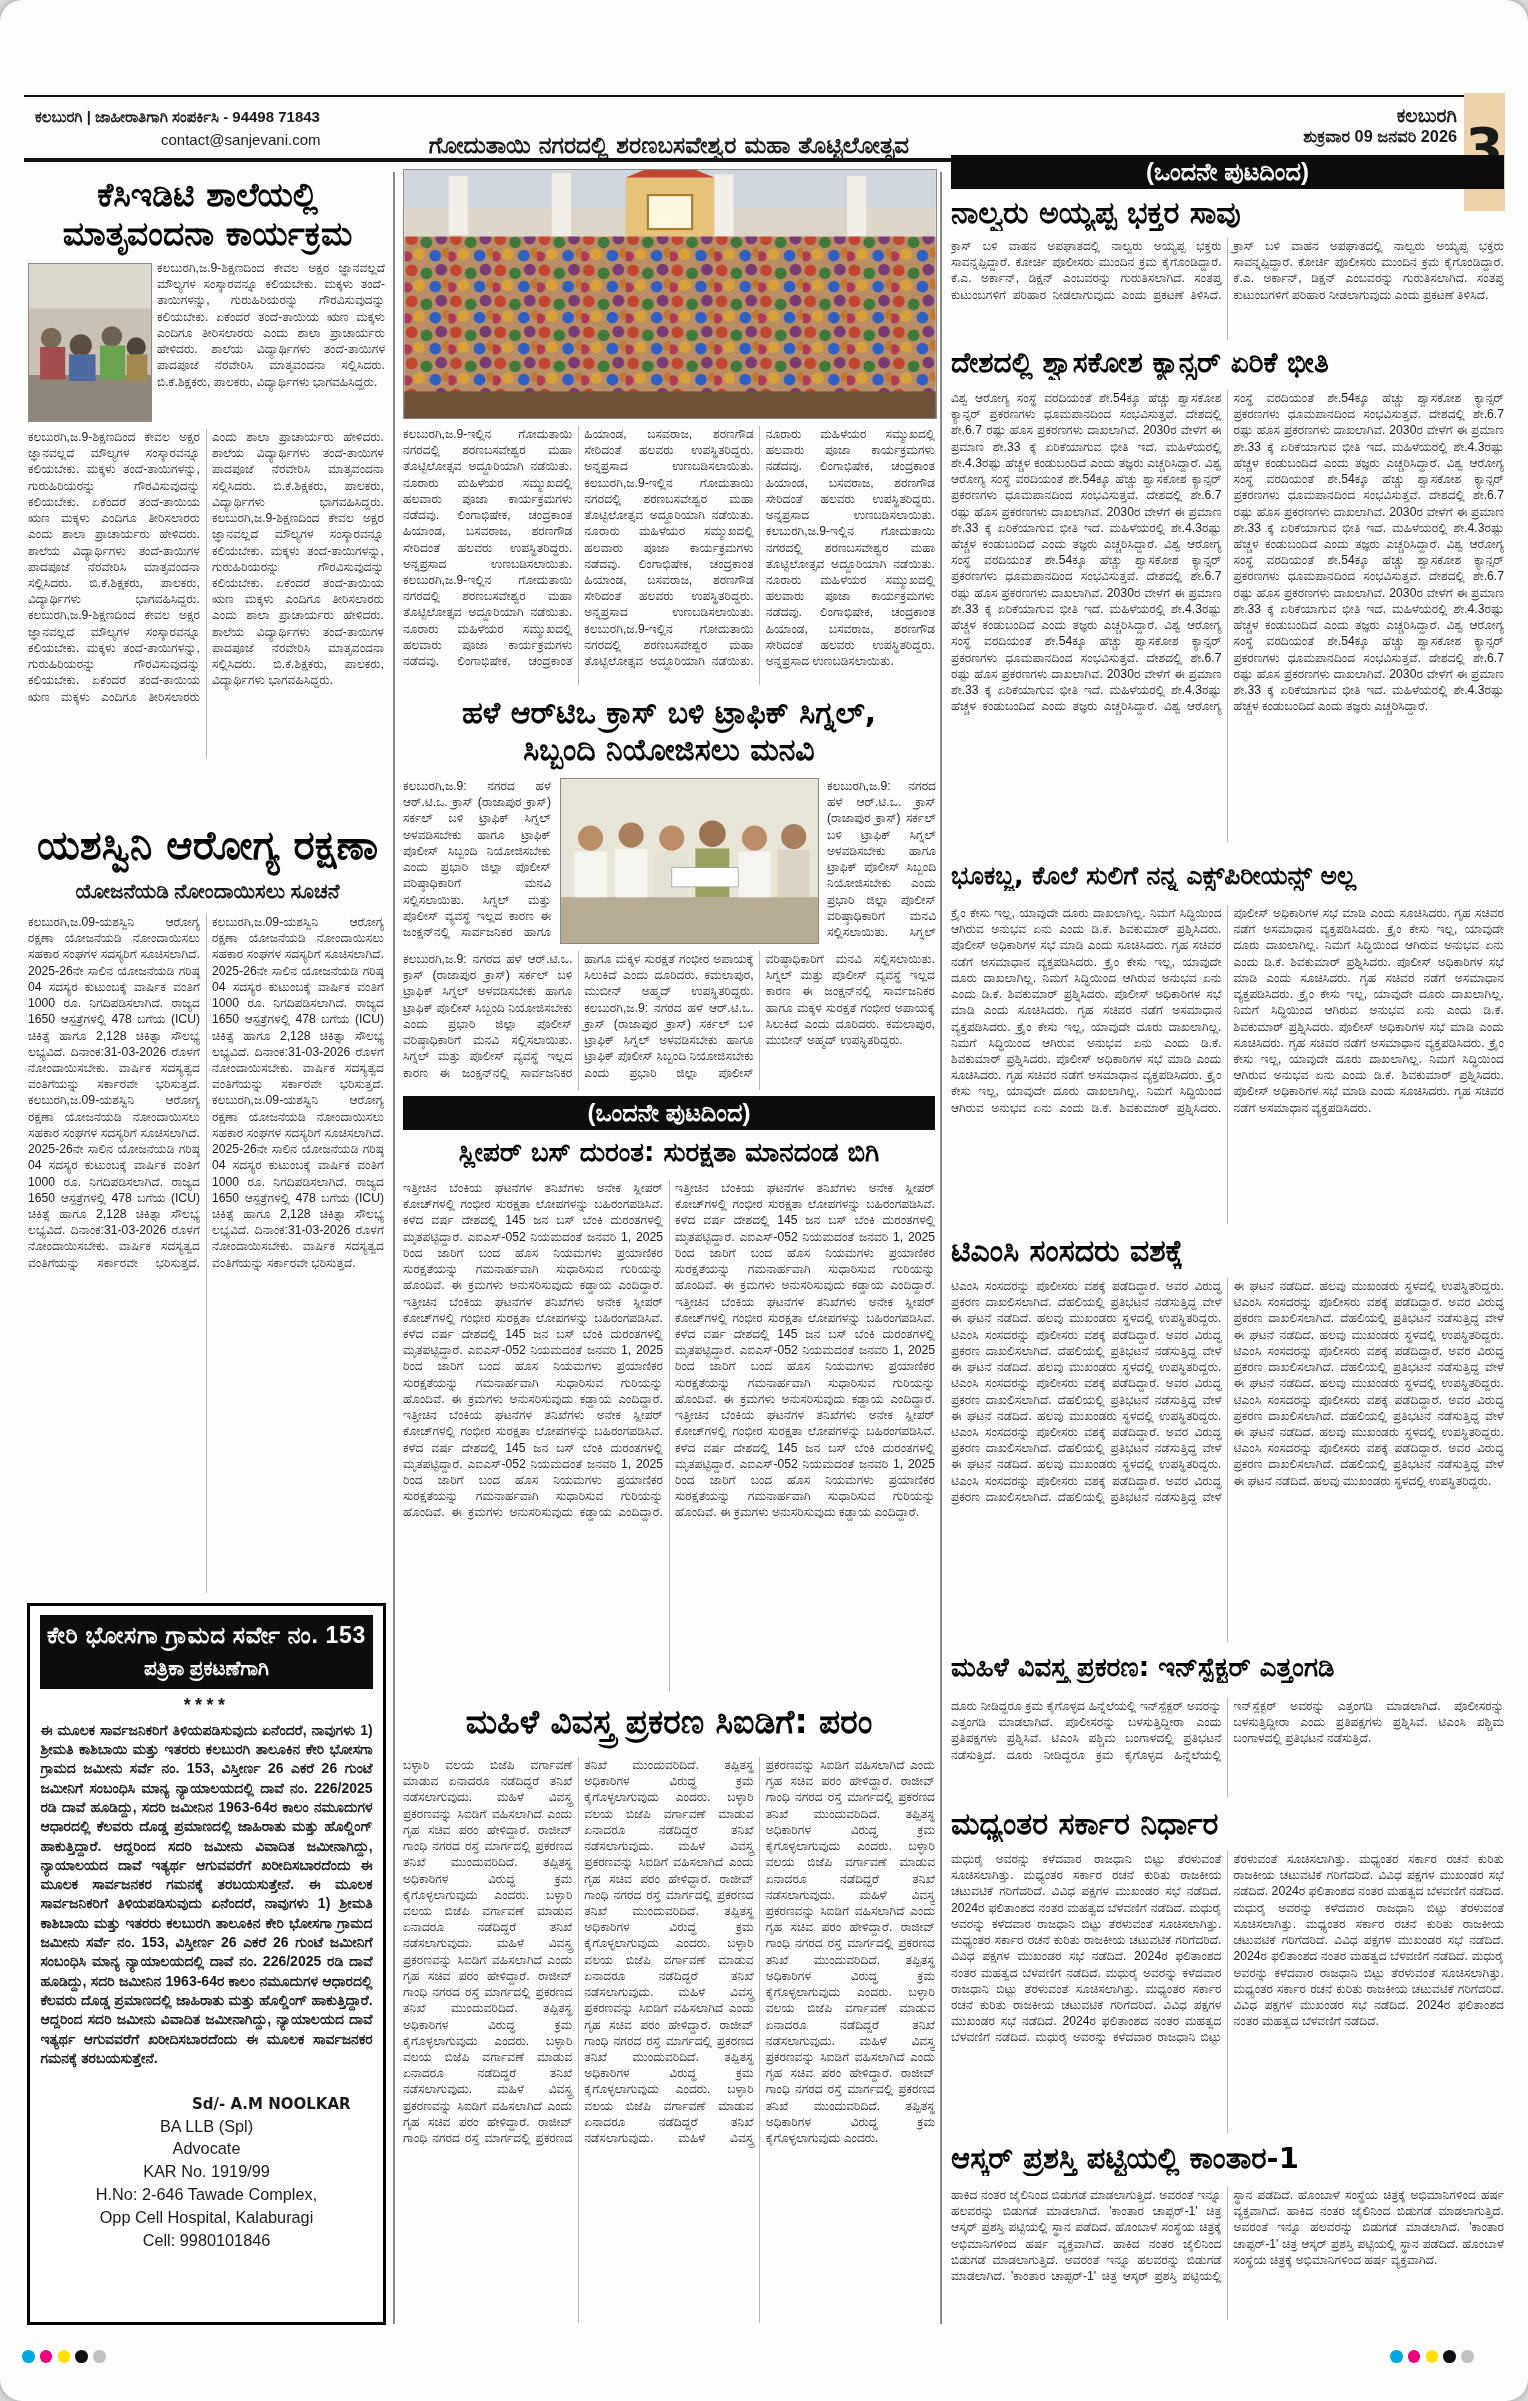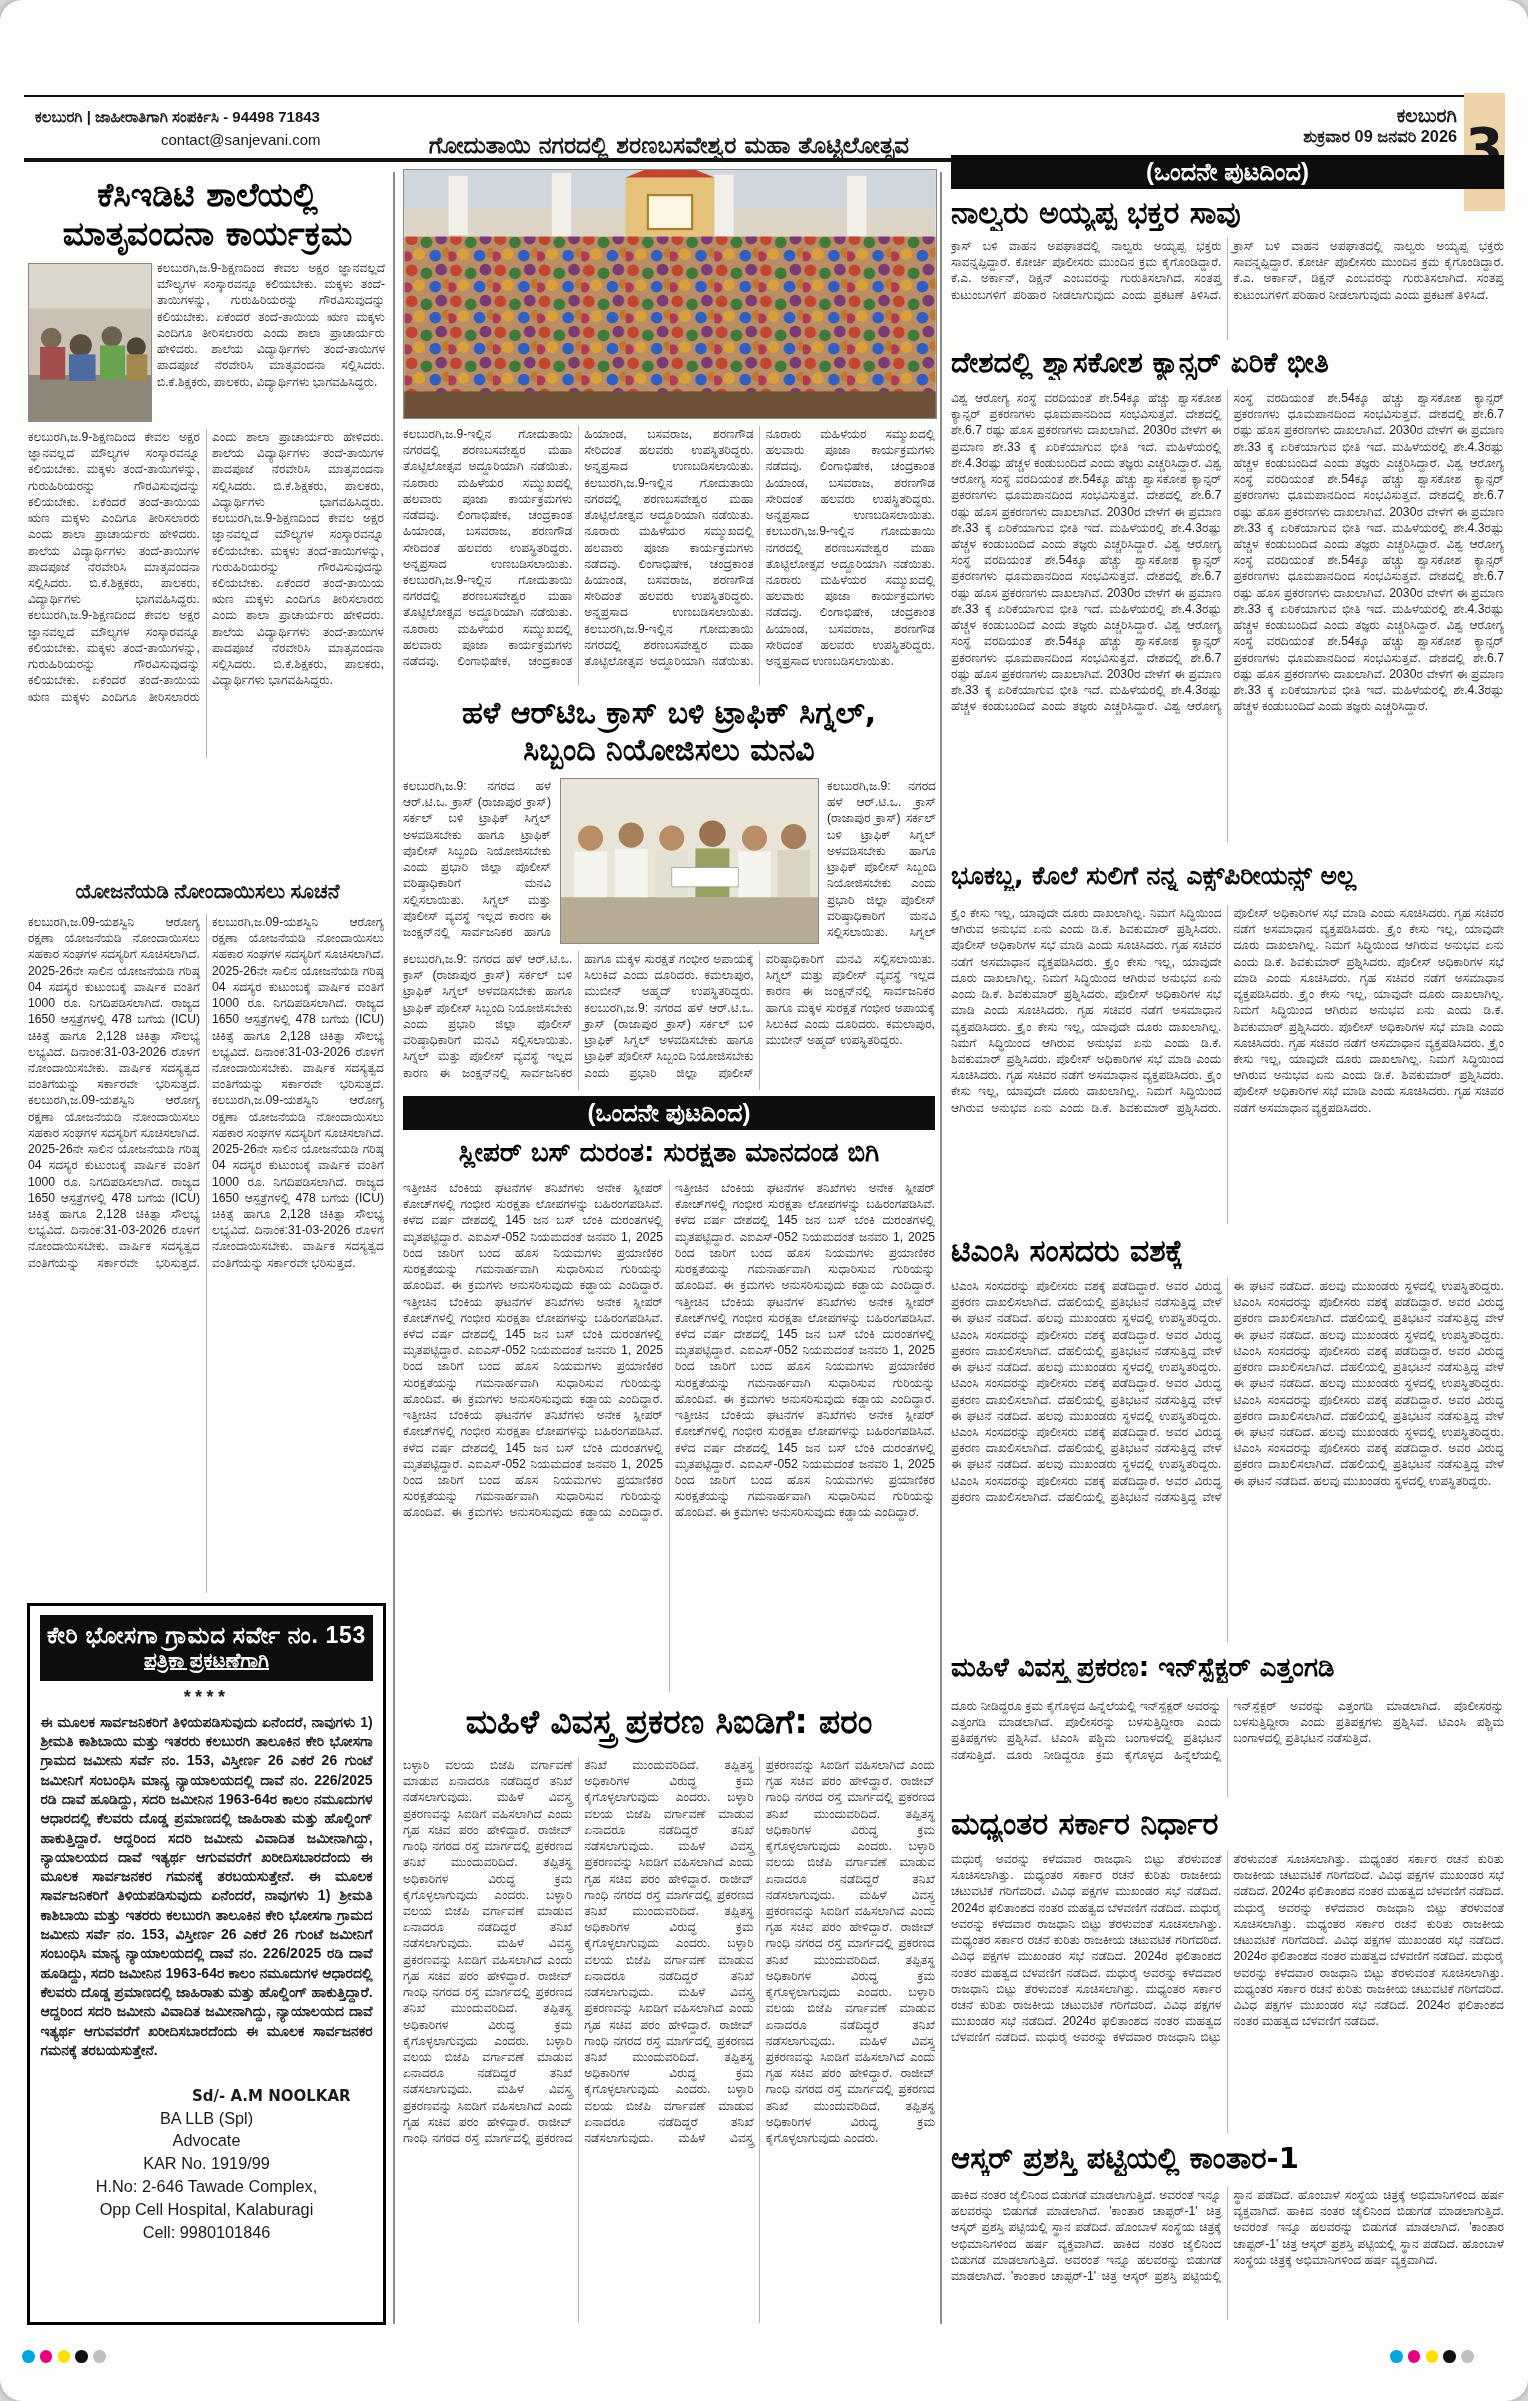--- a/index.html
+++ b/index.html
@@ -28,21 +28,21 @@
         display:flex;align-items:center;justify-content:center;}
   .body-text{font-size:12.2px;line-height:1.33;text-align:justify;overflow:hidden;
         word-break:break-word;}
   .cols2{column-count:2;column-gap:12px;column-rule:0.7px solid #b5b5b5;}
   .cols3{column-count:3;column-gap:12px;column-rule:0.7px solid #b5b5b5;}
   .photo{border:0.7px solid #888;overflow:hidden;}
   .photo svg{display:block;}
   .notice{border:3px solid #000;background:#fff;padding:7.4px 10.4px;box-sizing:border-box;}
   .notice-head{background:#0d0d0d;color:#fff;text-align:center;padding:7.4px 3px 9px;margin:1.5px 0 6px;}
   .notice-head .nh1{font-size:23px;font-weight:900;letter-spacing:0.7px;}
-  .notice-head .nh2{font-size:20px;font-weight:bold;margin-top:0;text-decoration:underline;}
+  .notice-head .nh2{font-size:20px;font-weight:bold;margin-top:8px;}
   .notice-stars{text-align:center;font-size:18px;font-weight:bold;letter-spacing:4.4px;}
   .notice-body{font-size:14px;font-weight:bold;line-height:1.38;text-align:justify;
         height:364px;overflow:hidden;margin-top:4.4px;}
   .notice-sign{text-align:right;font-size:15px;font-weight:900;margin:10.4px 22px 1.5px 0;
         font-family:"DejaVu Sans",sans-serif;}
   .notice-cred{text-align:center;font-size:16.3px;line-height:1.4;}
   .dots span.dot{display:inline-block;width:12.6px;height:12.6px;border-radius:50%;margin-right:5.2px;}
   .caption{font-weight:900;text-align:center;font-family:"DejaVu Sans",sans-serif;}
 </style>
 </head>
@@ -84,20 +84,21 @@
       <rect x="15" y="112" width="34" height="44" fill="#a34d4d"></rect>
         <rect x="54" y="122" width="36" height="36" fill="#4d6aa3"></rect>
       <rect x="96" y="110" width="34" height="46" fill="#6aa34d"></rect>
         <rect x="132" y="122" width="28" height="36" fill="#a3884d"></rect>
     </svg>
   </div>
 
   <div class="abs body-text" style="left:157px;top:260px;width:228px;height:161px;">ಕಲಬುರಗಿ,ಜ.9-ಶಿಕ್ಷಣದಿಂದ ಕೇವಲ ಅಕ್ಷರ ಜ್ಞಾನವಲ್ಲದೆ ಮೌಲ್ಯಗಳ ಸಂಸ್ಕಾರವನ್ನೂ ಕಲಿಯಬೇಕು. ಮಕ್ಕಳು ತಂದೆ-ತಾಯಿಗಳನ್ನು, ಗುರುಹಿರಿಯರನ್ನು ಗೌರವಿಸುವುದನ್ನು ಕಲಿಯಬೇಕು. ಏಕೆಂದರೆ ತಂದೆ-ತಾಯಿಯ ಋಣ ಮಕ್ಕಳು ಎಂದಿಗೂ ತೀರಿಸಲಾರರು ಎಂದು ಶಾಲಾ ಪ್ರಾಚಾರ್ಯರು ಹೇಳಿದರು. ಶಾಲೆಯ ವಿದ್ಯಾರ್ಥಿಗಳು ತಂದೆ-ತಾಯಿಗಳ ಪಾದಪೂಜೆ ನೆರವೇರಿಸಿ ಮಾತೃವಂದನಾ ಸಲ್ಲಿಸಿದರು. ಬಿ.ಕೆ.ಶಿಕ್ಷಕರು, ಪಾಲಕರು, ವಿದ್ಯಾರ್ಥಿಗಳು ಭಾಗವಹಿಸಿದ್ದರು.</div>
   <div class="abs body-text cols2" style="left:28px;top:429px;width:356px;height:329px;">ಕಲಬುರಗಿ,ಜ.9-ಶಿಕ್ಷಣದಿಂದ ಕೇವಲ ಅಕ್ಷರ ಜ್ಞಾನವಲ್ಲದೆ ಮೌಲ್ಯಗಳ ಸಂಸ್ಕಾರವನ್ನೂ ಕಲಿಯಬೇಕು. ಮಕ್ಕಳು ತಂದೆ-ತಾಯಿಗಳನ್ನು, ಗುರುಹಿರಿಯರನ್ನು ಗೌರವಿಸುವುದನ್ನು ಕಲಿಯಬೇಕು. ಏಕೆಂದರೆ ತಂದೆ-ತಾಯಿಯ ಋಣ ಮಕ್ಕಳು ಎಂದಿಗೂ ತೀರಿಸಲಾರರು ಎಂದು ಶಾಲಾ ಪ್ರಾಚಾರ್ಯರು ಹೇಳಿದರು. ಶಾಲೆಯ ವಿದ್ಯಾರ್ಥಿಗಳು ತಂದೆ-ತಾಯಿಗಳ ಪಾದಪೂಜೆ ನೆರವೇರಿಸಿ ಮಾತೃವಂದನಾ ಸಲ್ಲಿಸಿದರು. ಬಿ.ಕೆ.ಶಿಕ್ಷಕರು, ಪಾಲಕರು, ವಿದ್ಯಾರ್ಥಿಗಳು ಭಾಗವಹಿಸಿದ್ದರು. ಕಲಬುರಗಿ,ಜ.9-ಶಿಕ್ಷಣದಿಂದ ಕೇವಲ ಅಕ್ಷರ ಜ್ಞಾನವಲ್ಲದೆ ಮೌಲ್ಯಗಳ ಸಂಸ್ಕಾರವನ್ನೂ ಕಲಿಯಬೇಕು. ಮಕ್ಕಳು ತಂದೆ-ತಾಯಿಗಳನ್ನು, ಗುರುಹಿರಿಯರನ್ನು ಗೌರವಿಸುವುದನ್ನು ಕಲಿಯಬೇಕು. ಏಕೆಂದರೆ ತಂದೆ-ತಾಯಿಯ ಋಣ ಮಕ್ಕಳು ಎಂದಿಗೂ ತೀರಿಸಲಾರರು ಎಂದು ಶಾಲಾ ಪ್ರಾಚಾರ್ಯರು ಹೇಳಿದರು. ಶಾಲೆಯ ವಿದ್ಯಾರ್ಥಿಗಳು ತಂದೆ-ತಾಯಿಗಳ ಪಾದಪೂಜೆ ನೆರವೇರಿಸಿ ಮಾತೃವಂದನಾ ಸಲ್ಲಿಸಿದರು. ಬಿ.ಕೆ.ಶಿಕ್ಷಕರು, ಪಾಲಕರು, ವಿದ್ಯಾರ್ಥಿಗಳು ಭಾಗವಹಿಸಿದ್ದರು. ಕಲಬುರಗಿ,ಜ.9-ಶಿಕ್ಷಣದಿಂದ ಕೇವಲ ಅಕ್ಷರ ಜ್ಞಾನವಲ್ಲದೆ ಮೌಲ್ಯಗಳ ಸಂಸ್ಕಾರವನ್ನೂ ಕಲಿಯಬೇಕು. ಮಕ್ಕಳು ತಂದೆ-ತಾಯಿಗಳನ್ನು, ಗುರುಹಿರಿಯರನ್ನು ಗೌರವಿಸುವುದನ್ನು ಕಲಿಯಬೇಕು. ಏಕೆಂದರೆ ತಂದೆ-ತಾಯಿಯ ಋಣ ಮಕ್ಕಳು ಎಂದಿಗೂ ತೀರಿಸಲಾರರು ಎಂದು ಶಾಲಾ ಪ್ರಾಚಾರ್ಯರು ಹೇಳಿದರು. ಶಾಲೆಯ ವಿದ್ಯಾರ್ಥಿಗಳು ತಂದೆ-ತಾಯಿಗಳ ಪಾದಪೂಜೆ ನೆರವೇರಿಸಿ ಮಾತೃವಂದನಾ ಸಲ್ಲಿಸಿದರು. ಬಿ.ಕೆ.ಶಿಕ್ಷಕರು, ಪಾಲಕರು, ವಿದ್ಯಾರ್ಥಿಗಳು ಭಾಗವಹಿಸಿದ್ದರು.</div>
 
+  <div class="abs headline" style="left:30px;top:822px;width:355px;font-size:40px;">ಯಶಸ್ವಿನಿ ಆರೋಗ್ಯ ರಕ್ಷಣಾ</div>
   <div class="abs subhead" style="left:30px;top:880px;width:355px;font-size:20px;">ಯೋಜನೆಯಡಿ ನೋಂದಾಯಿಸಲು ಸೂಚನೆ</div>
   <div class="abs body-text cols2" style="left:28px;top:914px;width:356px;height:679px;">ಕಲಬುರಗಿ,ಜ.09-ಯಶಸ್ವಿನಿ ಆರೋಗ್ಯ ರಕ್ಷಣಾ ಯೋಜನೆಯಡಿ ನೋಂದಾಯಿಸಲು ಸಹಕಾರ ಸಂಘಗಳ ಸದಸ್ಯರಿಗೆ ಸೂಚಿಸಲಾಗಿದೆ. 2025-26ನೇ ಸಾಲಿನ ಯೋಜನೆಯಡಿ ಗರಿಷ್ಠ 04 ಸದಸ್ಯರ ಕುಟುಂಬಕ್ಕೆ ವಾರ್ಷಿಕ ವಂತಿಗೆ 1000 ರೂ. ನಿಗದಿಪಡಿಸಲಾಗಿದೆ. ರಾಜ್ಯದ 1650 ಆಸ್ಪತ್ರೆಗಳಲ್ಲಿ 478 ಬಗೆಯ (ICU) ಚಿಕಿತ್ಸೆ ಹಾಗೂ 2,128 ಚಿಕಿತ್ಸಾ ಸೌಲಭ್ಯ ಲಭ್ಯವಿದೆ. ದಿನಾಂಕ:31-03-2026 ರೊಳಗೆ ನೋಂದಾಯಿಸಬೇಕು. ವಾರ್ಷಿಕ ಸದಸ್ಯತ್ವದ ವಂತಿಗೆಯನ್ನು ಸರ್ಕಾರವೇ ಭರಿಸುತ್ತದೆ. ಕಲಬುರಗಿ,ಜ.09-ಯಶಸ್ವಿನಿ ಆರೋಗ್ಯ ರಕ್ಷಣಾ ಯೋಜನೆಯಡಿ ನೋಂದಾಯಿಸಲು ಸಹಕಾರ ಸಂಘಗಳ ಸದಸ್ಯರಿಗೆ ಸೂಚಿಸಲಾಗಿದೆ. 2025-26ನೇ ಸಾಲಿನ ಯೋಜನೆಯಡಿ ಗರಿಷ್ಠ 04 ಸದಸ್ಯರ ಕುಟುಂಬಕ್ಕೆ ವಾರ್ಷಿಕ ವಂತಿಗೆ 1000 ರೂ. ನಿಗದಿಪಡಿಸಲಾಗಿದೆ. ರಾಜ್ಯದ 1650 ಆಸ್ಪತ್ರೆಗಳಲ್ಲಿ 478 ಬಗೆಯ (ICU) ಚಿಕಿತ್ಸೆ ಹಾಗೂ 2,128 ಚಿಕಿತ್ಸಾ ಸೌಲಭ್ಯ ಲಭ್ಯವಿದೆ. ದಿನಾಂಕ:31-03-2026 ರೊಳಗೆ ನೋಂದಾಯಿಸಬೇಕು. ವಾರ್ಷಿಕ ಸದಸ್ಯತ್ವದ ವಂತಿಗೆಯನ್ನು ಸರ್ಕಾರವೇ ಭರಿಸುತ್ತದೆ. ಕಲಬುರಗಿ,ಜ.09-ಯಶಸ್ವಿನಿ ಆರೋಗ್ಯ ರಕ್ಷಣಾ ಯೋಜನೆಯಡಿ ನೋಂದಾಯಿಸಲು ಸಹಕಾರ ಸಂಘಗಳ ಸದಸ್ಯರಿಗೆ ಸೂಚಿಸಲಾಗಿದೆ. 2025-26ನೇ ಸಾಲಿನ ಯೋಜನೆಯಡಿ ಗರಿಷ್ಠ 04 ಸದಸ್ಯರ ಕುಟುಂಬಕ್ಕೆ ವಾರ್ಷಿಕ ವಂತಿಗೆ 1000 ರೂ. ನಿಗದಿಪಡಿಸಲಾಗಿದೆ. ರಾಜ್ಯದ 1650 ಆಸ್ಪತ್ರೆಗಳಲ್ಲಿ 478 ಬಗೆಯ (ICU) ಚಿಕಿತ್ಸೆ ಹಾಗೂ 2,128 ಚಿಕಿತ್ಸಾ ಸೌಲಭ್ಯ ಲಭ್ಯವಿದೆ. ದಿನಾಂಕ:31-03-2026 ರೊಳಗೆ ನೋಂದಾಯಿಸಬೇಕು. ವಾರ್ಷಿಕ ಸದಸ್ಯತ್ವದ ವಂತಿಗೆಯನ್ನು ಸರ್ಕಾರವೇ ಭರಿಸುತ್ತದೆ. ಕಲಬುರಗಿ,ಜ.09-ಯಶಸ್ವಿನಿ ಆರೋಗ್ಯ ರಕ್ಷಣಾ ಯೋಜನೆಯಡಿ ನೋಂದಾಯಿಸಲು ಸಹಕಾರ ಸಂಘಗಳ ಸದಸ್ಯರಿಗೆ ಸೂಚಿಸಲಾಗಿದೆ. 2025-26ನೇ ಸಾಲಿನ ಯೋಜನೆಯಡಿ ಗರಿಷ್ಠ 04 ಸದಸ್ಯರ ಕುಟುಂಬಕ್ಕೆ ವಾರ್ಷಿಕ ವಂತಿಗೆ 1000 ರೂ. ನಿಗದಿಪಡಿಸಲಾಗಿದೆ. ರಾಜ್ಯದ 1650 ಆಸ್ಪತ್ರೆಗಳಲ್ಲಿ 478 ಬಗೆಯ (ICU) ಚಿಕಿತ್ಸೆ ಹಾಗೂ 2,128 ಚಿಕಿತ್ಸಾ ಸೌಲಭ್ಯ ಲಭ್ಯವಿದೆ. ದಿನಾಂಕ:31-03-2026 ರೊಳಗೆ ನೋಂದಾಯಿಸಬೇಕು. ವಾರ್ಷಿಕ ಸದಸ್ಯತ್ವದ ವಂತಿಗೆಯನ್ನು ಸರ್ಕಾರವೇ ಭರಿಸುತ್ತದೆ.</div>
 
   <div class="abs notice" style="left:27px;top:1603px;width:359px;height:722px;">
     <div class="notice-head">
       <div class="nh1">ಕೇರಿ ಭೋಸಗಾ ಗ್ರಾಮದ ಸರ್ವೇ ನಂ. 153</div>
       <div class="nh2">ಪತ್ರಿಕಾ ಪ್ರಕಟಣೆಗಾಗಿ</div>
     </div>
     <div class="notice-stars">****</div>
     <div class="notice-body">ಈ ಮೂಲಕ ಸಾರ್ವಜನಿಕರಿಗೆ ತಿಳಿಯಪಡಿಸುವುದು ಏನೆಂದರೆ, ನಾವುಗಳು 1) ಶ್ರೀಮತಿ ಕಾಶಿಬಾಯಿ ಮತ್ತು ಇತರರು ಕಲಬುರಗಿ ತಾಲೂಕಿನ ಕೇರಿ ಭೋಸಗಾ ಗ್ರಾಮದ ಜಮೀನು ಸರ್ವೆ ನಂ. 153, ವಿಸ್ತೀರ್ಣ 26 ಎಕರೆ 26 ಗುಂಟೆ ಜಮೀನಿಗೆ ಸಂಬಂಧಿಸಿ ಮಾನ್ಯ ನ್ಯಾಯಾಲಯದಲ್ಲಿ ದಾವೆ ನಂ. 226/2025 ರಡಿ ದಾವೆ ಹೂಡಿದ್ದು, ಸದರಿ ಜಮೀನಿನ 1963-64ರ ಕಾಲಂ ನಮೂದುಗಳ ಆಧಾರದಲ್ಲಿ ಕೆಲವರು ದೊಡ್ಡ ಪ್ರಮಾಣದಲ್ಲಿ ಜಾಹಿರಾತು ಮತ್ತು ಹೊಲ್ಡಿಂಗ್ ಹಾಕುತ್ತಿದ್ದಾರೆ. ಆದ್ದರಿಂದ ಸದರಿ ಜಮೀನು ವಿವಾದಿತ ಜಮೀನಾಗಿದ್ದು, ನ್ಯಾಯಾಲಯದ ದಾವೆ ಇತ್ಯರ್ಥ ಆಗುವವರೆಗೆ ಖರೀದಿಸಬಾರದೆಂದು ಈ ಮೂಲಕ ಸಾರ್ವಜನಕರ ಗಮನಕ್ಕೆ ತರಬಯಸುತ್ತೇನೆ. ಈ ಮೂಲಕ ಸಾರ್ವಜನಿಕರಿಗೆ ತಿಳಿಯಪಡಿಸುವುದು ಏನೆಂದರೆ, ನಾವುಗಳು 1) ಶ್ರೀಮತಿ ಕಾಶಿಬಾಯಿ ಮತ್ತು ಇತರರು ಕಲಬುರಗಿ ತಾಲೂಕಿನ ಕೇರಿ ಭೋಸಗಾ ಗ್ರಾಮದ ಜಮೀನು ಸರ್ವೆ ನಂ. 153, ವಿಸ್ತೀರ್ಣ 26 ಎಕರೆ 26 ಗುಂಟೆ ಜಮೀನಿಗೆ ಸಂಬಂಧಿಸಿ ಮಾನ್ಯ ನ್ಯಾಯಾಲಯದಲ್ಲಿ ದಾವೆ ನಂ. 226/2025 ರಡಿ ದಾವೆ ಹೂಡಿದ್ದು, ಸದರಿ ಜಮೀನಿನ 1963-64ರ ಕಾಲಂ ನಮೂದುಗಳ ಆಧಾರದಲ್ಲಿ ಕೆಲವರು ದೊಡ್ಡ ಪ್ರಮಾಣದಲ್ಲಿ ಜಾಹಿರಾತು ಮತ್ತು ಹೊಲ್ಡಿಂಗ್ ಹಾಕುತ್ತಿದ್ದಾರೆ. ಆದ್ದರಿಂದ ಸದರಿ ಜಮೀನು ವಿವಾದಿತ ಜಮೀನಾಗಿದ್ದು, ನ್ಯಾಯಾಲಯದ ದಾವೆ ಇತ್ಯರ್ಥ ಆಗುವವರೆಗೆ ಖರೀದಿಸಬಾರದೆಂದು ಈ ಮೂಲಕ ಸಾರ್ವಜನಕರ ಗಮನಕ್ಕೆ ತರಬಯಸುತ್ತೇನೆ.</div>

